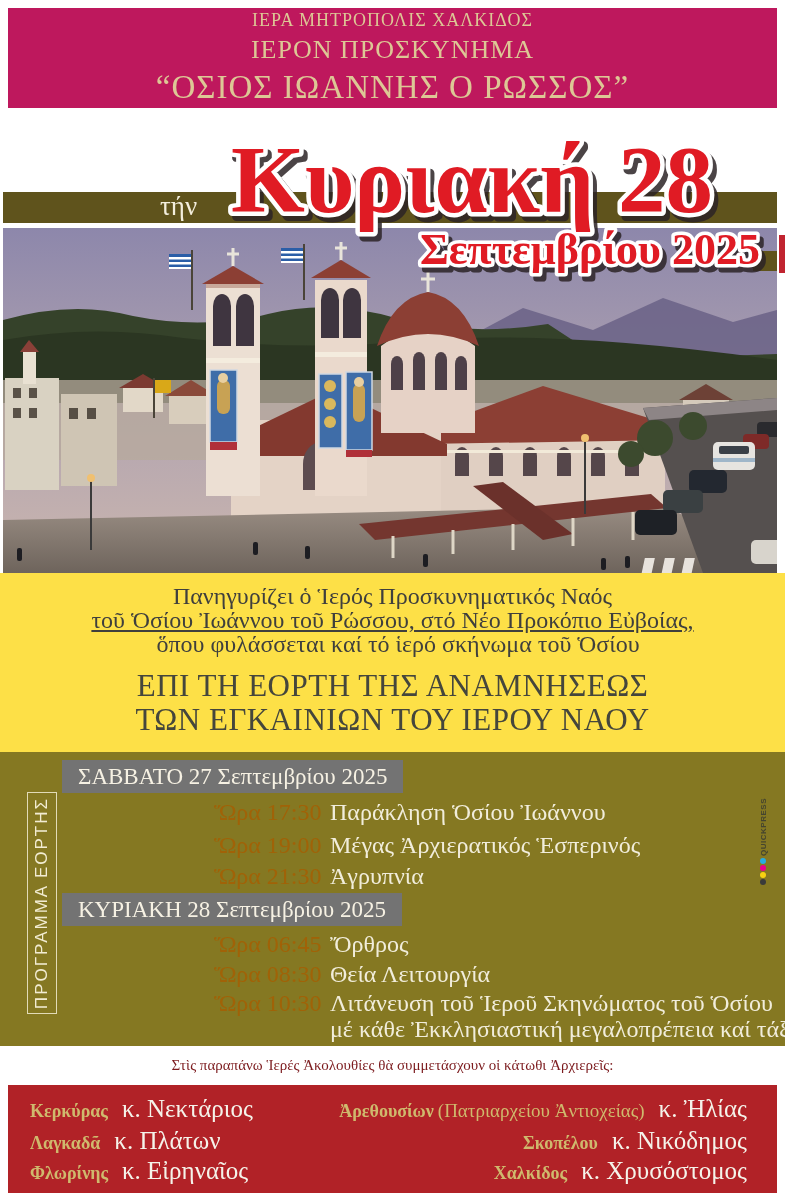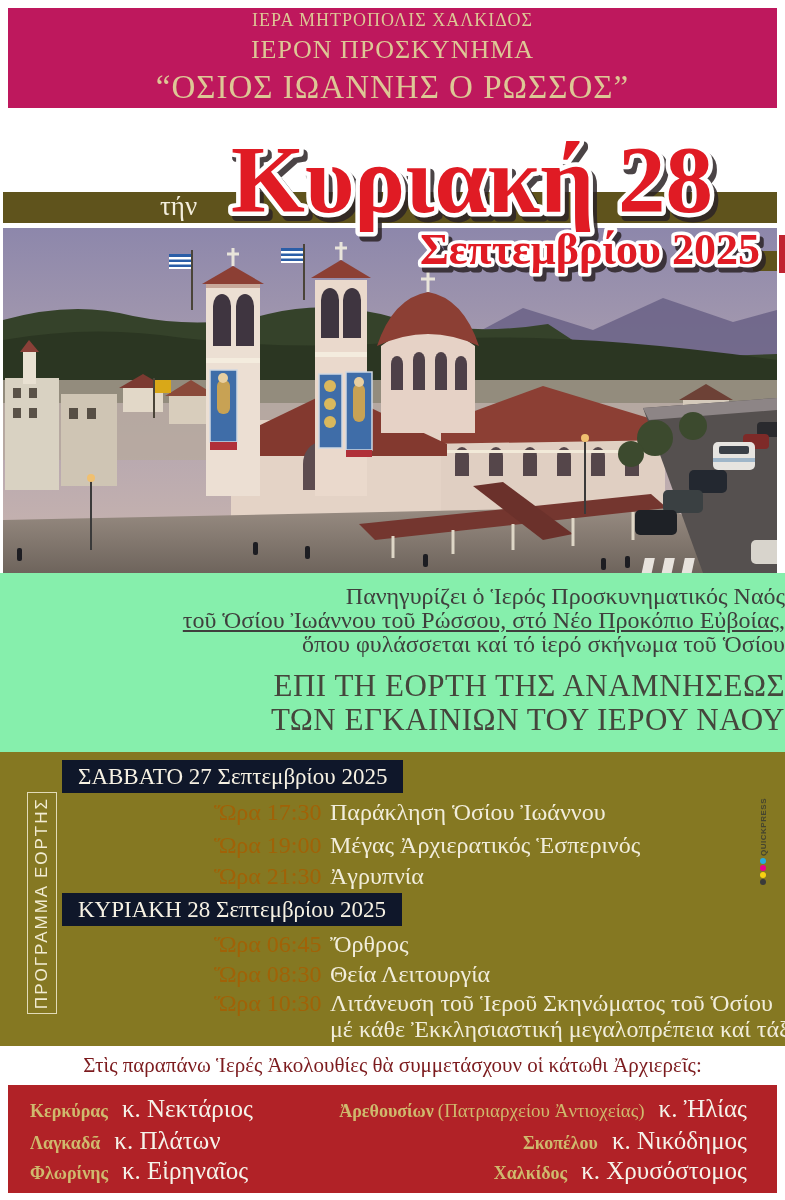--- a/index.html
+++ b/index.html
@@ -32,40 +32,40 @@
   .sub-title-svg text{
     font-family:"Liberation Serif","DejaVu Serif",serif;font-weight:bold;
     fill:#e01b24;stroke:#ffffff;stroke-width:7px;paint-order:stroke;stroke-linejoin:round;
   }
   .shadowed{filter:drop-shadow(4px 5px 0 rgba(43,35,38,.85));}
   .red-tab{position:absolute;left:779px;top:235px;width:6px;height:38px;background:#c12430;z-index:4;}
   
   .photo-wrap{position:absolute;left:3px;top:228px;width:774px;height:345px;z-index:1;}
   
   .intro{
-    position:absolute;left:0;top:573px;width:785px;height:179px;background:#86efac;
-    text-align:right;color:#3f3f3d;
+    position:absolute;left:0;top:573px;width:785px;height:179px;background:#fde047;
+    text-align:center;color:#3f3f3d;
   }
   .intro .par{margin-top:11px;font-size:24px;line-height:24px;}
   .occasion{margin-top:13px;font-size:31px;line-height:34px;color:#45463c;letter-spacing:.5px;}
   
   .program{
     position:absolute;left:0;top:752px;width:785px;height:294px;background:#857822;
   }
   .side-label{
     position:absolute;left:27px;top:792px;width:28px;height:220px;
     border:1px solid rgba(242,236,210,.85);display:flex;align-items:center;justify-content:center;
   }
   .side-label span{
     writing-mode:vertical-rl;transform:rotate(180deg);
     font-family:"Liberation Sans","DejaVu Sans",sans-serif;
     font-size:17px;letter-spacing:2px;color:#f2ecd2;white-space:nowrap;
   }
   .day-banner{
-    position:absolute;left:62px;height:33px;background:#0f172a;color:#f6f1e3;
+    position:absolute;left:62px;height:33px;background:#737373;color:#f6f1e3;
     font-size:23px;line-height:33px;padding:0 16px;white-space:nowrap;
   }
   .sched-row{position:absolute;left:0;width:785px;height:32px;font-size:24px;line-height:32px;white-space:nowrap;}
   .sched-row .time{position:absolute;left:214px;width:96px;color:#a16207;}
   .sched-row .ev{position:absolute;left:330px;color:#f1eddb;}
   .ev2{position:absolute;left:330px;font-size:24px;line-height:32px;color:#f1eddb;white-space:nowrap;}
   .printer-mark{
     position:absolute;left:752px;top:798px;width:22px;height:96px;
     display:flex;flex-direction:column;align-items:center;
   }
@@ -73,21 +73,21 @@
     writing-mode:vertical-rl;transform:rotate(180deg);
     font-family:"Liberation Sans","DejaVu Sans",sans-serif;
     font-size:8px;font-weight:bold;letter-spacing:.5px;color:#44442f;
   }
   .pm-dots{display:flex;flex-direction:column;gap:1px;margin-top:2px;}
   .pm-dots i{width:6px;height:6px;border-radius:50%;display:block;}
   
   .note-strip{
     position:absolute;left:0;top:1046px;width:785px;height:39px;background:#ffffff;
     display:flex;align-items:center;justify-content:center;
-    font-size:21px;color:#7c1b1e;border-radius:12px;
+    font-size:15px;color:#7c1b1e;border-radius:12px;
   }
   
   .hierarchs{
     position:absolute;left:8px;top:1085px;width:769px;height:108px;background:#b12227;
     padding:0;box-sizing:border-box;
   }
   .h-row{
     position:absolute;left:0;width:769px;height:32px;line-height:32px;
     display:flex;justify-content:space-between;padding:0 30px 0 22px;box-sizing:border-box;
     white-space:nowrap;

